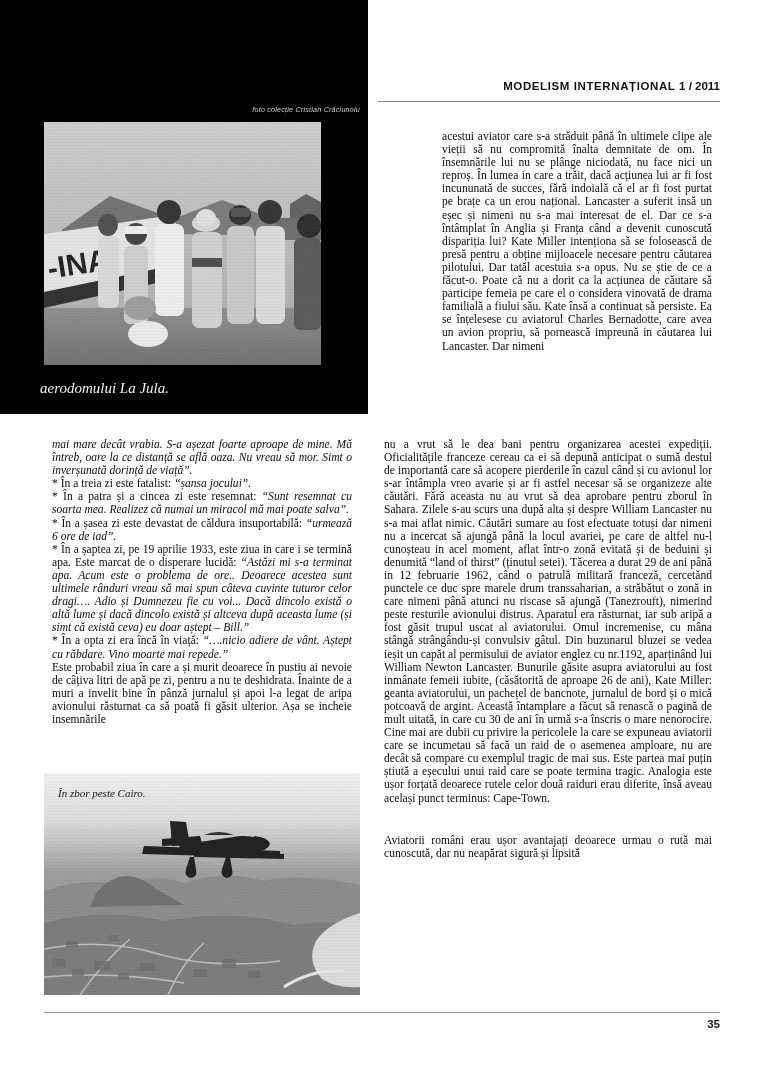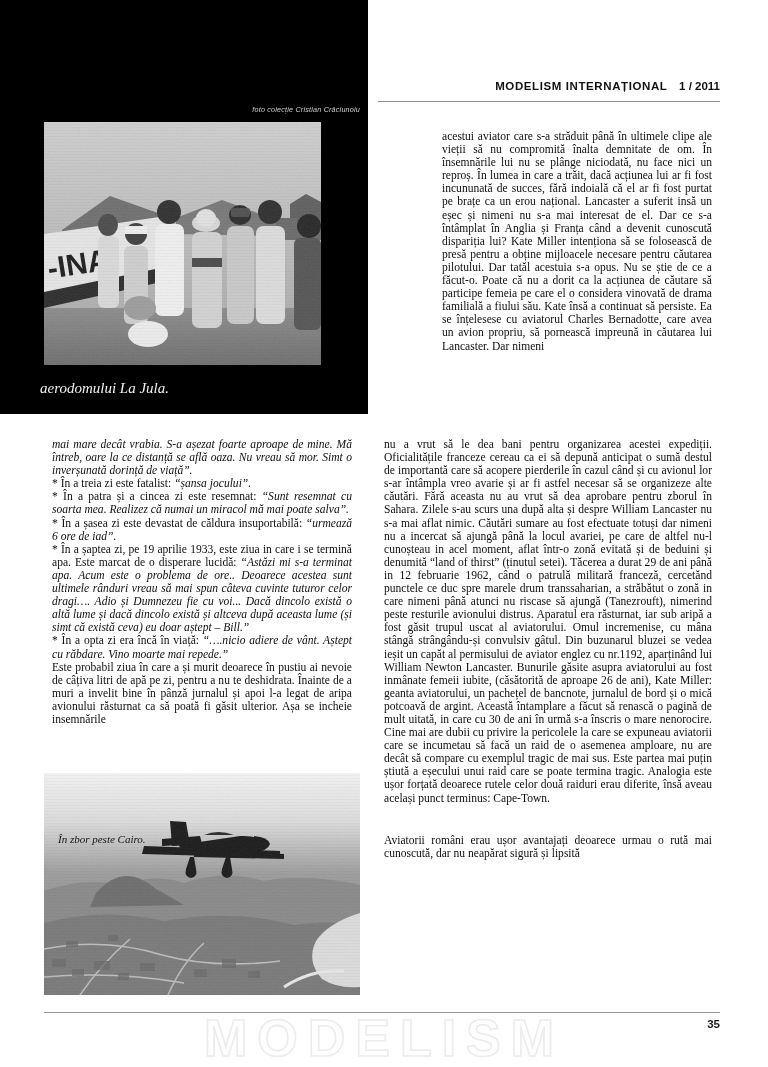--- a/index.html
+++ b/index.html
@@ -35,21 +35,21 @@
   }
 
   
   .masthead{
     position:absolute;left:430px;top:80px;width:290px;
     text-align:right;
     font-family:"Liberation Sans","DejaVu Sans",sans-serif;
     font-weight:bold;font-size:11.5px;color:#111;
     letter-spacing:.6px;white-space:nowrap;
   }
-  .masthead .issue{font-weight:bold;letter-spacing:0;margin-left:8px;}
+  .masthead .issue{font-weight:bold;letter-spacing:0;}
   .rule-top{
     position:absolute;left:378px;top:101px;width:342px;height:1px;
     background:#8d8d8d;
   }
 
   
   .col{
     text-align:justify;
     font-size:11.55px;line-height:13.1px;color:#0d0d0d;
     hyphens:none;
@@ -69,21 +69,21 @@
   #col-bottom .para-gap{display:block;height:13px;}
 
   
   .photo-bottom{
     position:absolute;left:44px;top:773px;width:316px;height:222px;
     background:#b9b9b9;overflow:hidden;
   }
   .caption-bottom{
     position:absolute;left:14px;top:14px;
     font-size:11px;color:#151515;font-style:italic;
-    white-space:nowrap;z-index:4;margin-top:46px;
+    white-space:nowrap;z-index:4;
   }
 
   
   .rule-bottom{
     position:absolute;left:44px;top:1012px;width:676px;height:1px;
     background:#9a9a9a;
   }
   .page-number{
     position:absolute;right:48px;top:1018px;
     font-family:"Liberation Sans","DejaVu Sans",sans-serif;
@@ -265,16 +265,15 @@
 
         <path d="M146 84 L142 96 Q140 104 147 105 Q154 104 152 96 L150 84 Z"></path>
         <path d="M182 84 L178 96 Q176 104 183 105 Q190 104 188 96 L186 84 Z"></path>
       </g>
       <rect x="0" y="0" width="316" height="222" filter="url(#grain2)" fill="#999" opacity=".35"></rect>
     </svg>
     <div class="scan-noise"></div>
   </div>
 
   <div class="rule-bottom"></div>
-  <div class="watermark">MODELISM</div>
   <div class="page-number">35</div>
 
 </div>
 
 </body></html>

